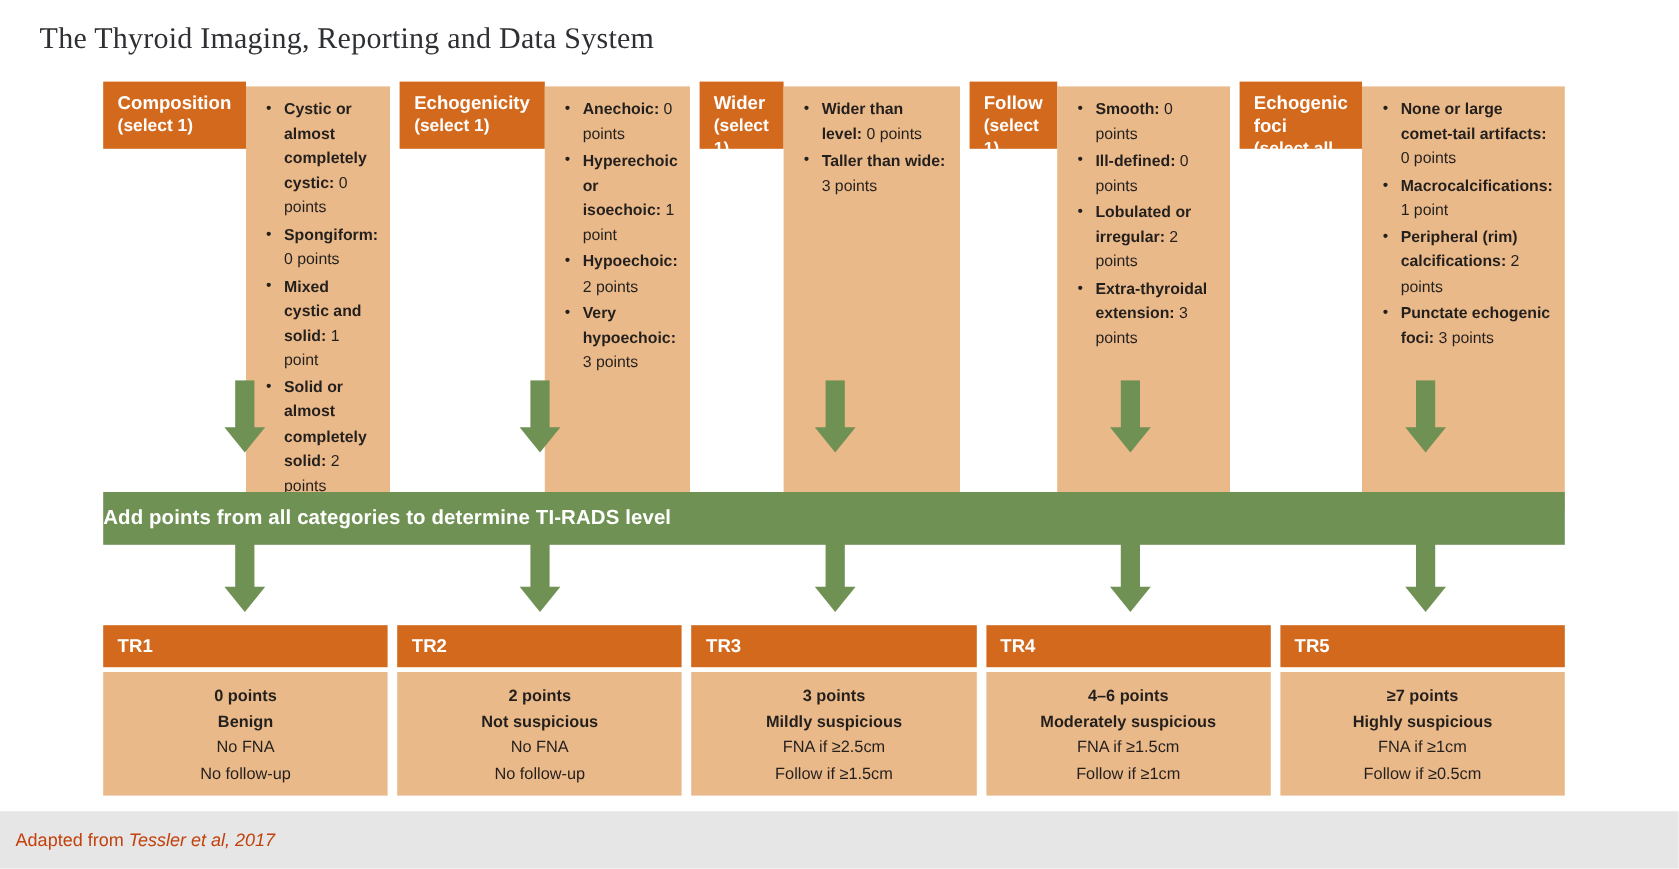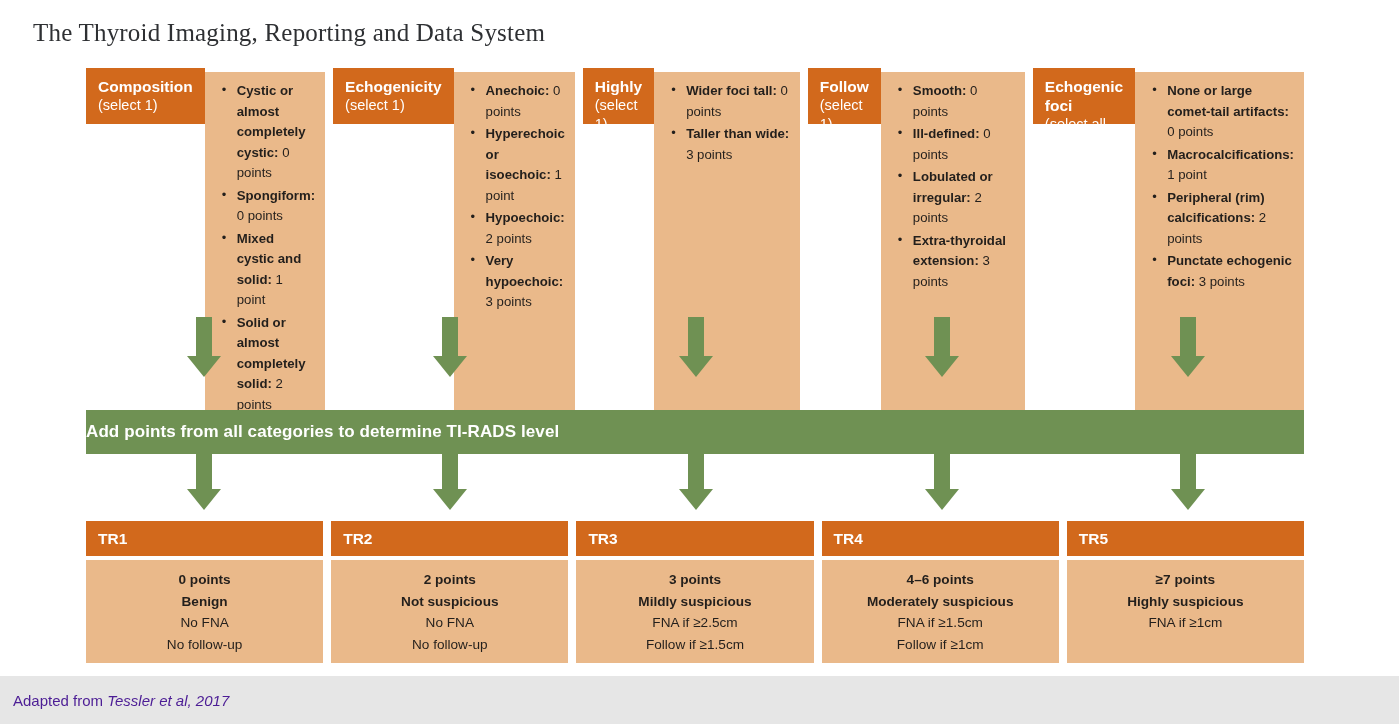--- a/index.html
+++ b/index.html
@@ -29,21 +29,21 @@
   }
   .feature-col { display: flex; flex-direction: row; height: 100%; }
   .col-head {
     background: #d2691c;
     color: #ffffff;
     padding: 9px 12px 8px 12px;
     height: 56px;
     flex: 0 0 56px;
   }
   .col-head .ch-title { font-size: 15.5px; font-weight: bold; line-height: 19px; }
-  .col-head .ch-sub { font-size: 14.5px; font-weight: normal; line-height: 19px; }
+  .col-head .ch-sub { font-size: 14.5px; font-weight: bold; line-height: 19px; }
   .col-body {
     background: #eab98a;
     flex: 1 1 auto;
     padding: 9px 10px 8px 10px;
     margin-top: 4px;
   }
   ul.bullets { list-style: none; }
   ul.bullets li {
     position: relative;
     padding-left: 22px;
@@ -115,21 +115,21 @@
   .tr-body .bold { font-weight: bold; }
 
   
   .footer {
     position: absolute; left: 0; top: 676px;
     width: 1399px; height: 48px;
     background: #e6e6e6;
     display: flex; align-items: center;
     padding-left: 13px;
   }
-  .footer .f-text { font-size: 15px; color: #4c1d95; }
+  .footer .f-text { font-size: 15px; color: #c2410c; }
   .footer .f-text i { font-style: italic; }
 </style>
 </head>
 <body>
 
 <div id="canvas">
 
   <div class="page-title">The Thyroid Imaging, Reporting and Data System</div>
 
   <div class="feature-row">
@@ -159,26 +159,26 @@
           <li><b>Anechoic:</b> <span>0 points</span></li>
           <li><b>Hyperechoic or isoechoic:</b> <span>1 point</span></li>
           <li><b>Hypoechoic:</b> <span>2 points</span></li>
           <li><b>Very hypoechoic:</b> <span>3 points</span></li>
         </ul>
       </div>
     </div>
 
     <div class="feature-col">
       <div class="col-head">
-        <div class="ch-title">Highly</div>
+        <div class="ch-title">Wider</div>
         <div class="ch-sub">(select 1)</div>
       </div>
       <div class="col-body">
         <ul class="bullets">
-          <li><b>Wider foci tall:</b> <span>0 points</span></li>
+          <li><b>Wider than level:</b> <span>0 points</span></li>
           <li><b>Taller than wide:</b> <span>3 points</span></li>
         </ul>
       </div>
     </div>
 
     <div class="feature-col">
       <div class="col-head">
         <div class="ch-title">Follow</div>
         <div class="ch-sub">(select 1)</div>
       </div>
@@ -295,20 +295,21 @@
         <div>Follow if ≥1cm</div>
       </div>
     </div>
 
     <div class="tr-col">
       <div class="tr-head">TR5</div>
       <div class="tr-body">
         <div class="bold">≥7 points</div>
         <div class="bold">Highly suspicious</div>
         <div>FNA if ≥1cm</div>
+        <div>Follow if ≥0.5cm</div>
       </div>
     </div>
   </div>
 
   <div class="footer">
     <div class="f-text"><span>Adapted from </span><i>Tessler et al, 2017</i></div>
   </div>
 
 </div>
 

